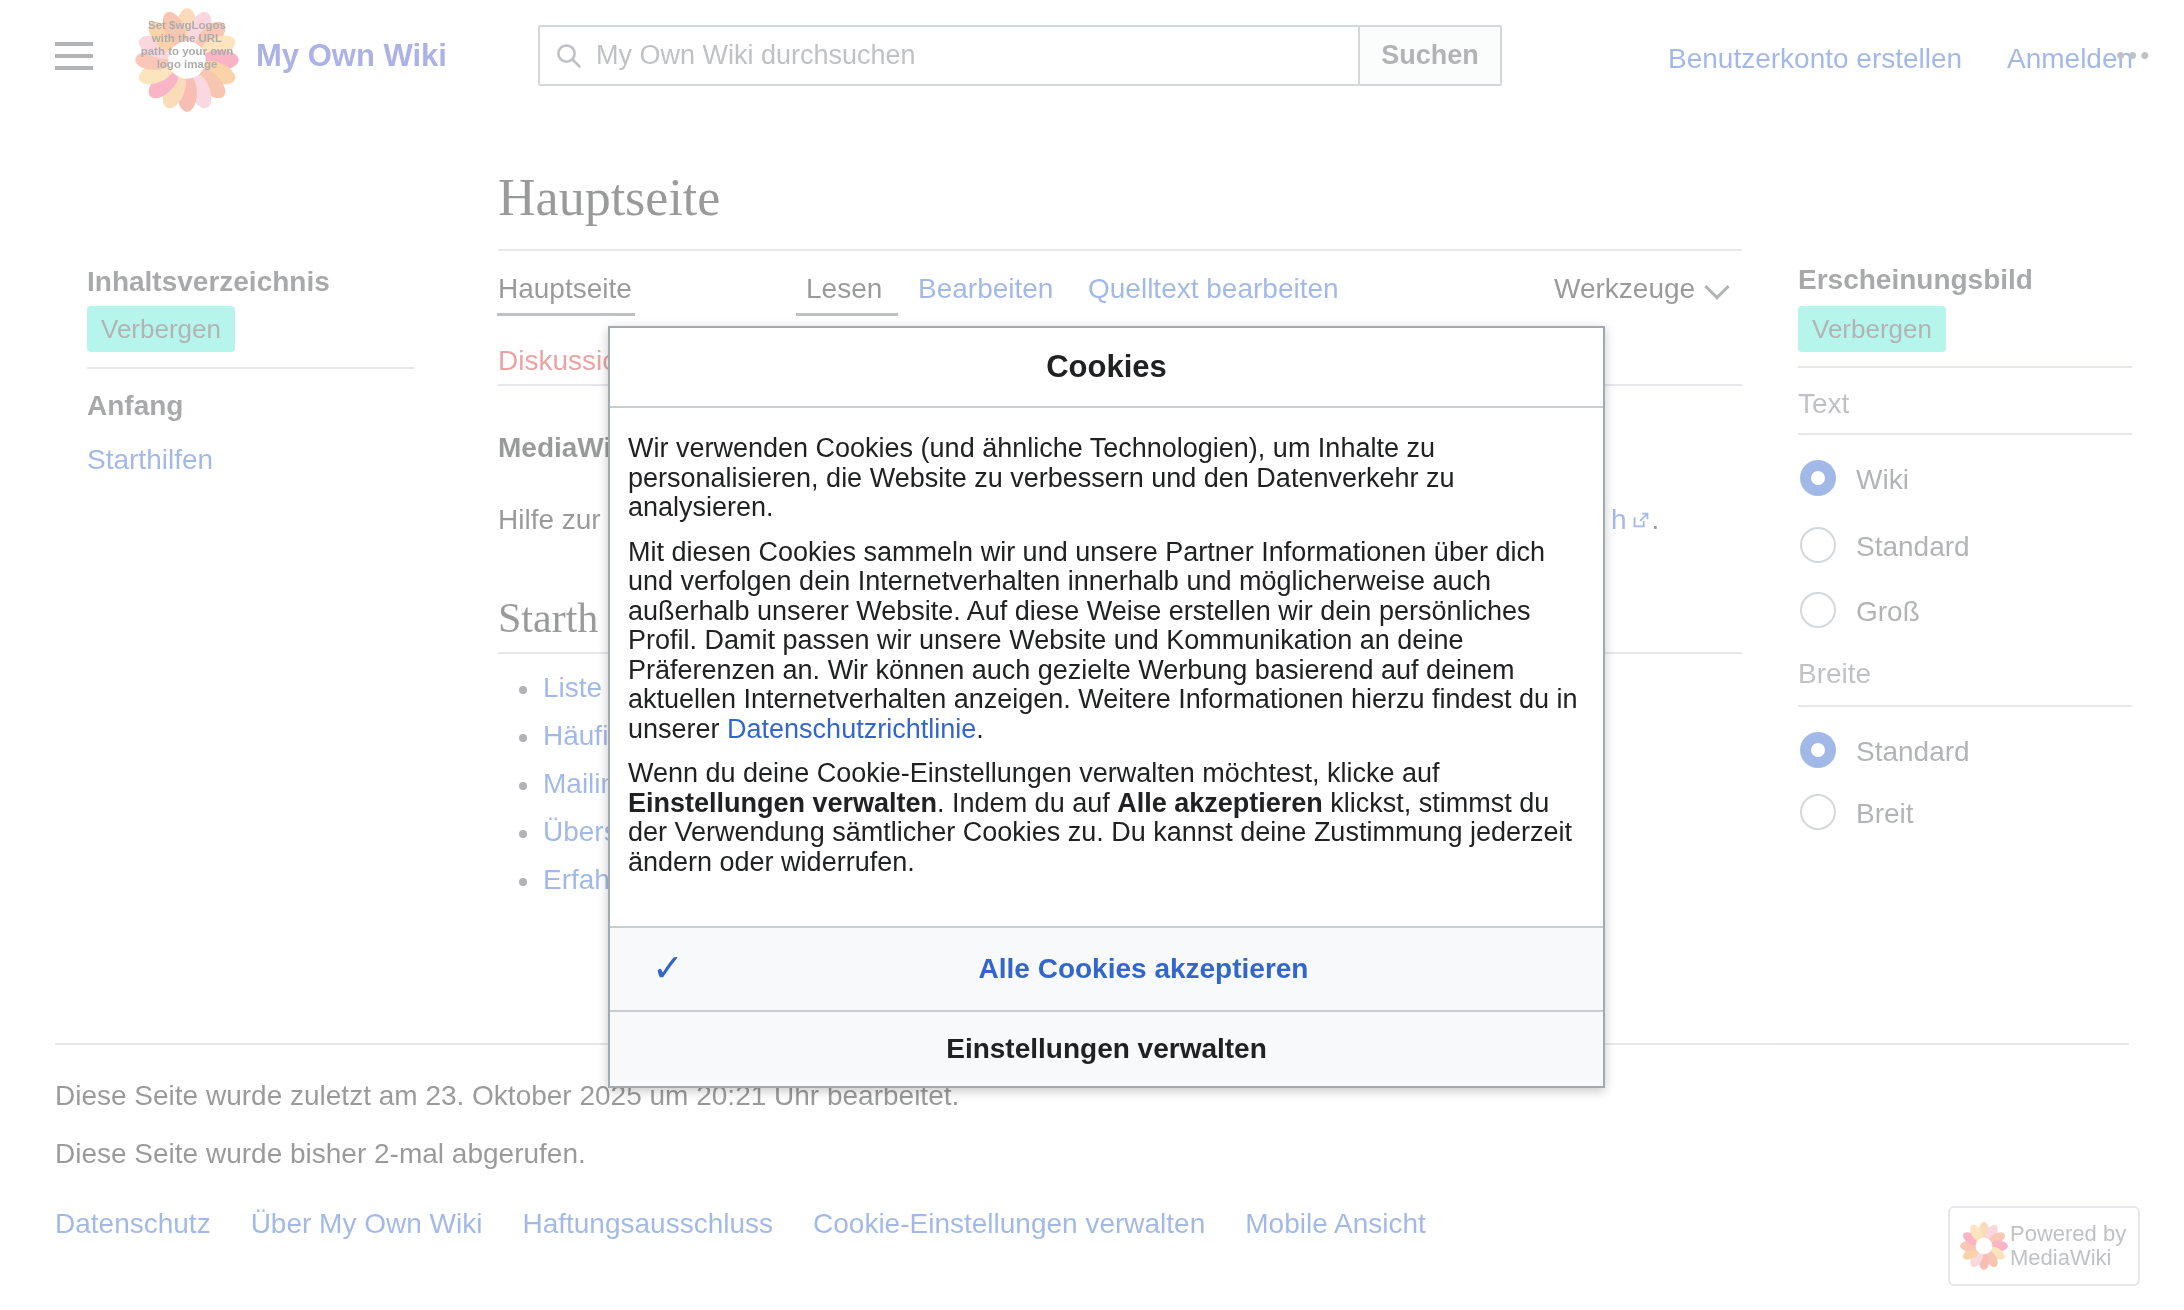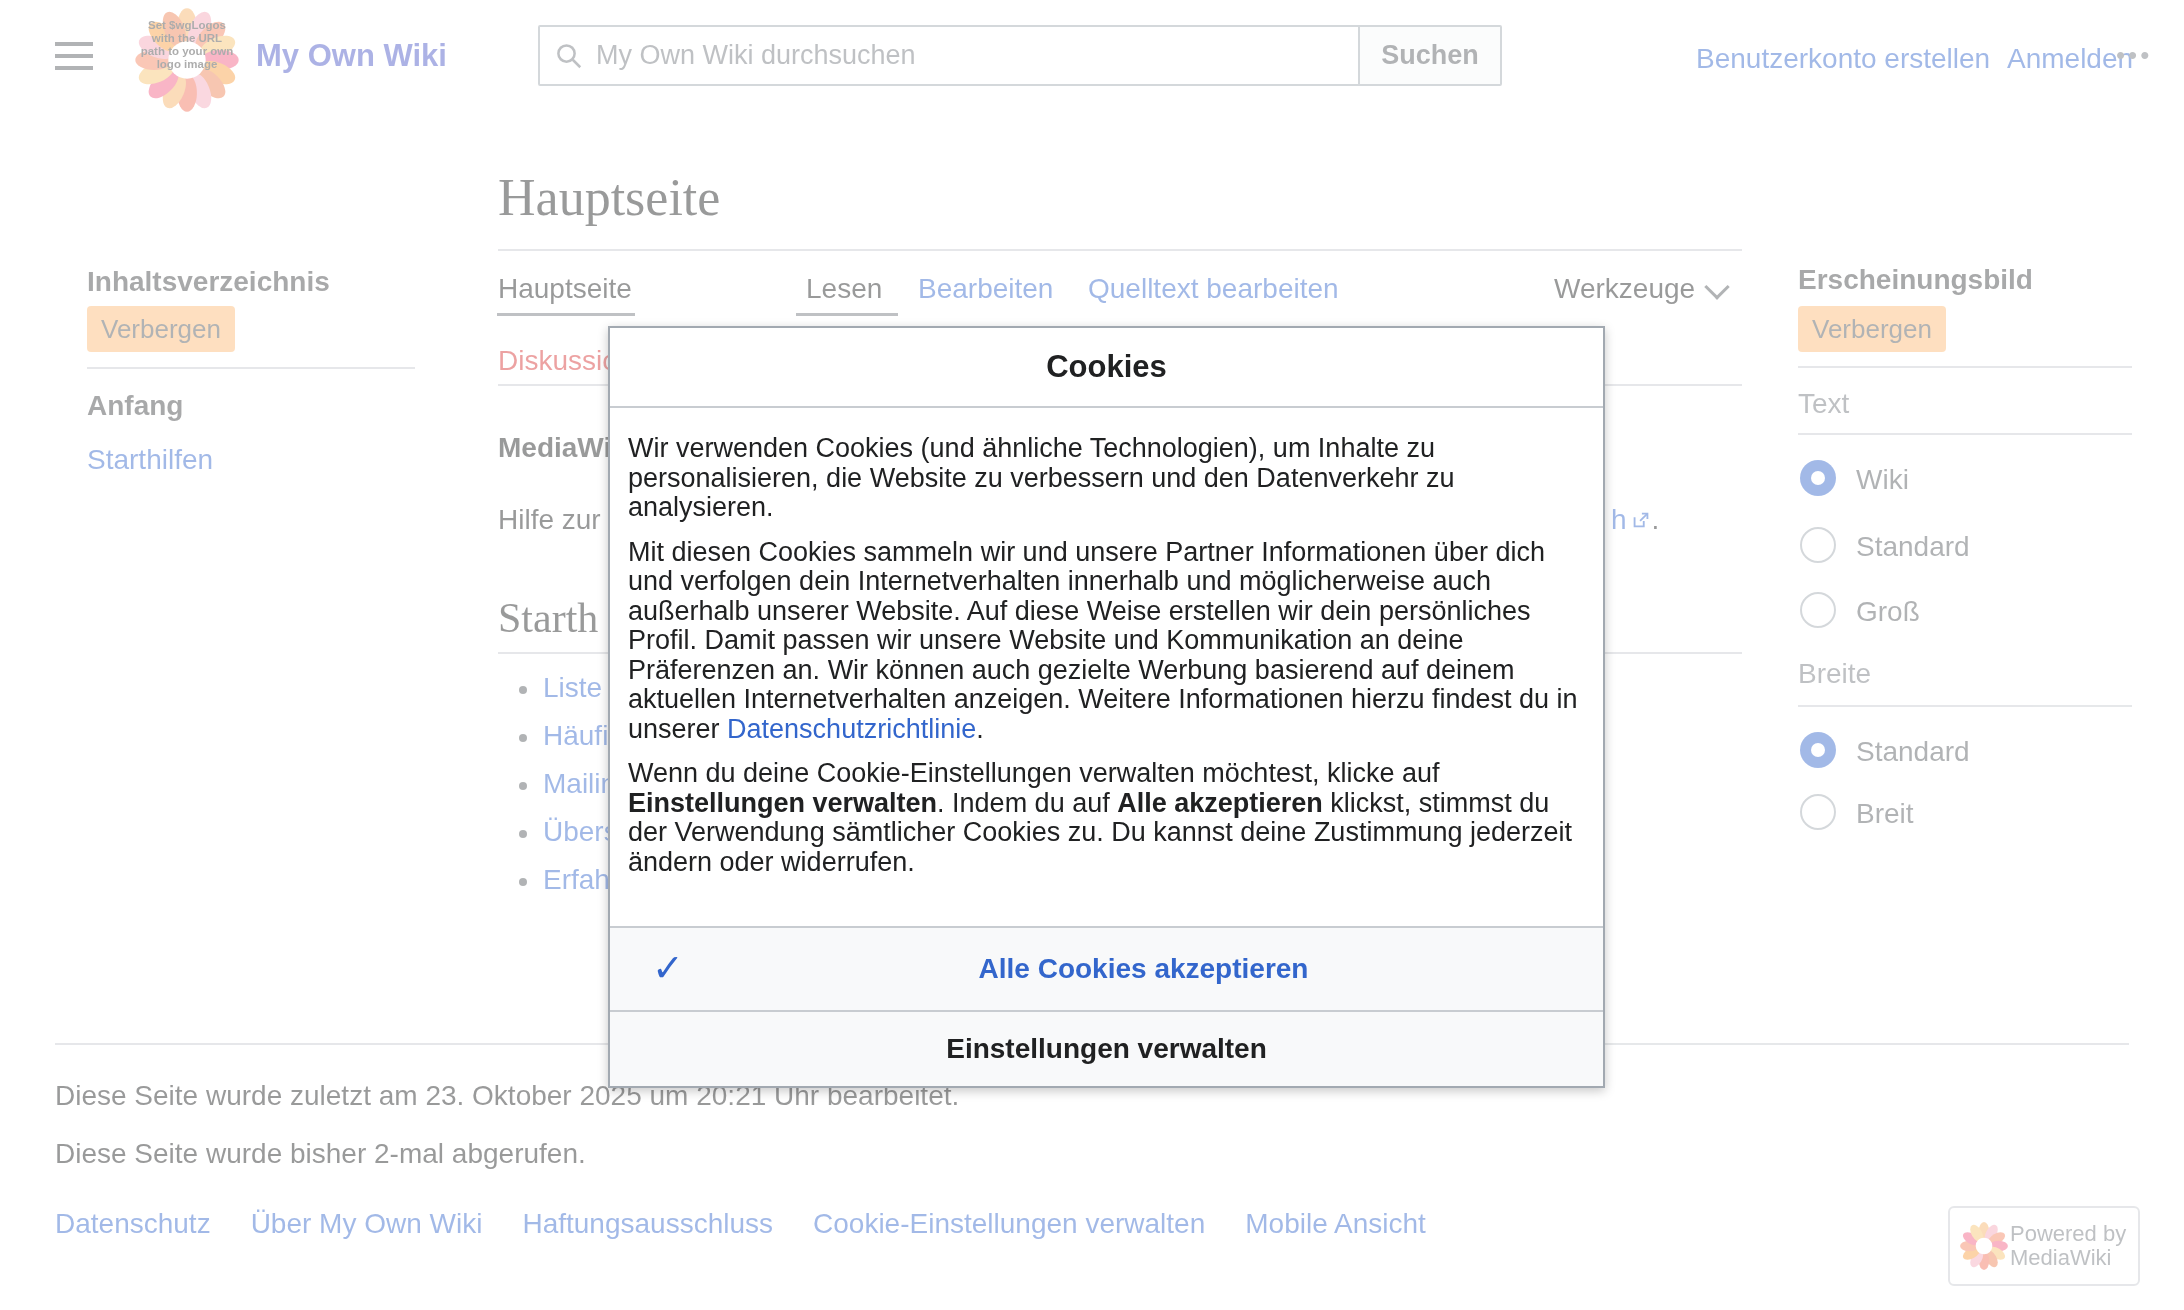--- a/index.html
+++ b/index.html
@@ -23,21 +23,21 @@
   .search-input{flex:1;border:none;outline:none;font-size:27px;color:#54595d;
     padding:0 0 0 12px;background:transparent;font-family:inherit;}
   .search-input::placeholder{color:#72777d;opacity:1;}
   .search-btn{width:142px;height:100%;border:none;border-left:2px solid #a2a9b1;
     background:#f8f9fa;font-weight:bold;font-size:27px;color:#54595d;font-family:inherit;cursor:pointer;}
   .hlink{top:43px;font-size:28px;color:#3366cc;cursor:pointer;}
   .ellipsis{left:2116px;top:40px;font-size:26px;color:#72777d;letter-spacing:3px;cursor:pointer;}
 
   
   .toc-title{left:87px;top:266px;font-size:28px;font-weight:bold;color:#404244;}
-  .pill-btn{width:148px;height:46px;background:#fdba74;border:none;border-radius:4px;
+  .pill-btn{width:148px;height:46px;background:#5eead4;border:none;border-radius:4px;
     font-size:26px;color:#54595d;font-family:inherit;cursor:pointer;}
   .toc-hide{left:87px;top:306px;}
   .rule{border-top:2px solid #c8ccd1;height:0;}
   .toc-rule{left:87px;top:367px;width:328px;}
   .toc-section{left:87px;top:390px;font-size:28px;font-weight:bold;color:#404244;}
   .toc-link{left:87px;top:444px;font-size:28px;color:#3366cc;cursor:pointer;}
 
   
   .page-title{left:498px;top:168px;font-family:"Liberation Serif",serif;
     font-size:52px;color:#202122;}
@@ -175,21 +175,21 @@
 
     <div class="abs searchbox">
       <svg class="search-icon" viewBox="0 0 24 24">
         <circle cx="10" cy="10" r="6.5" fill="none" stroke="#72777d" stroke-width="2"></circle>
         <line x1="15" y1="15" x2="21" y2="21" stroke="#72777d" stroke-width="2"></line>
       </svg>
       <input class="search-input" type="text" placeholder="My Own Wiki durchsuchen" style="">
       <button class="search-btn">Suchen</button>
     </div>
 
-    <div class="abs hlink nowrap" style="left:1668px;margin-left:28px;">Benutzerkonto erstellen</div>
+    <div class="abs hlink nowrap" style="left:1668px;">Benutzerkonto erstellen</div>
     <div class="abs hlink nowrap" style="left:1983px;margin-left:24px;">Anmelden</div>
     <div class="abs ellipsis nowrap">•••</div>
 
     <div class="abs toc-title nowrap">Inhaltsverzeichnis</div>
     <button class="abs pill-btn toc-hide">Verbergen</button>
     <div class="abs rule toc-rule"></div>
     <div class="abs toc-section nowrap">Anfang</div>
     <div class="abs toc-link nowrap">Starthilfen</div>
 
     <div class="abs page-title nowrap">Hauptseite</div>

